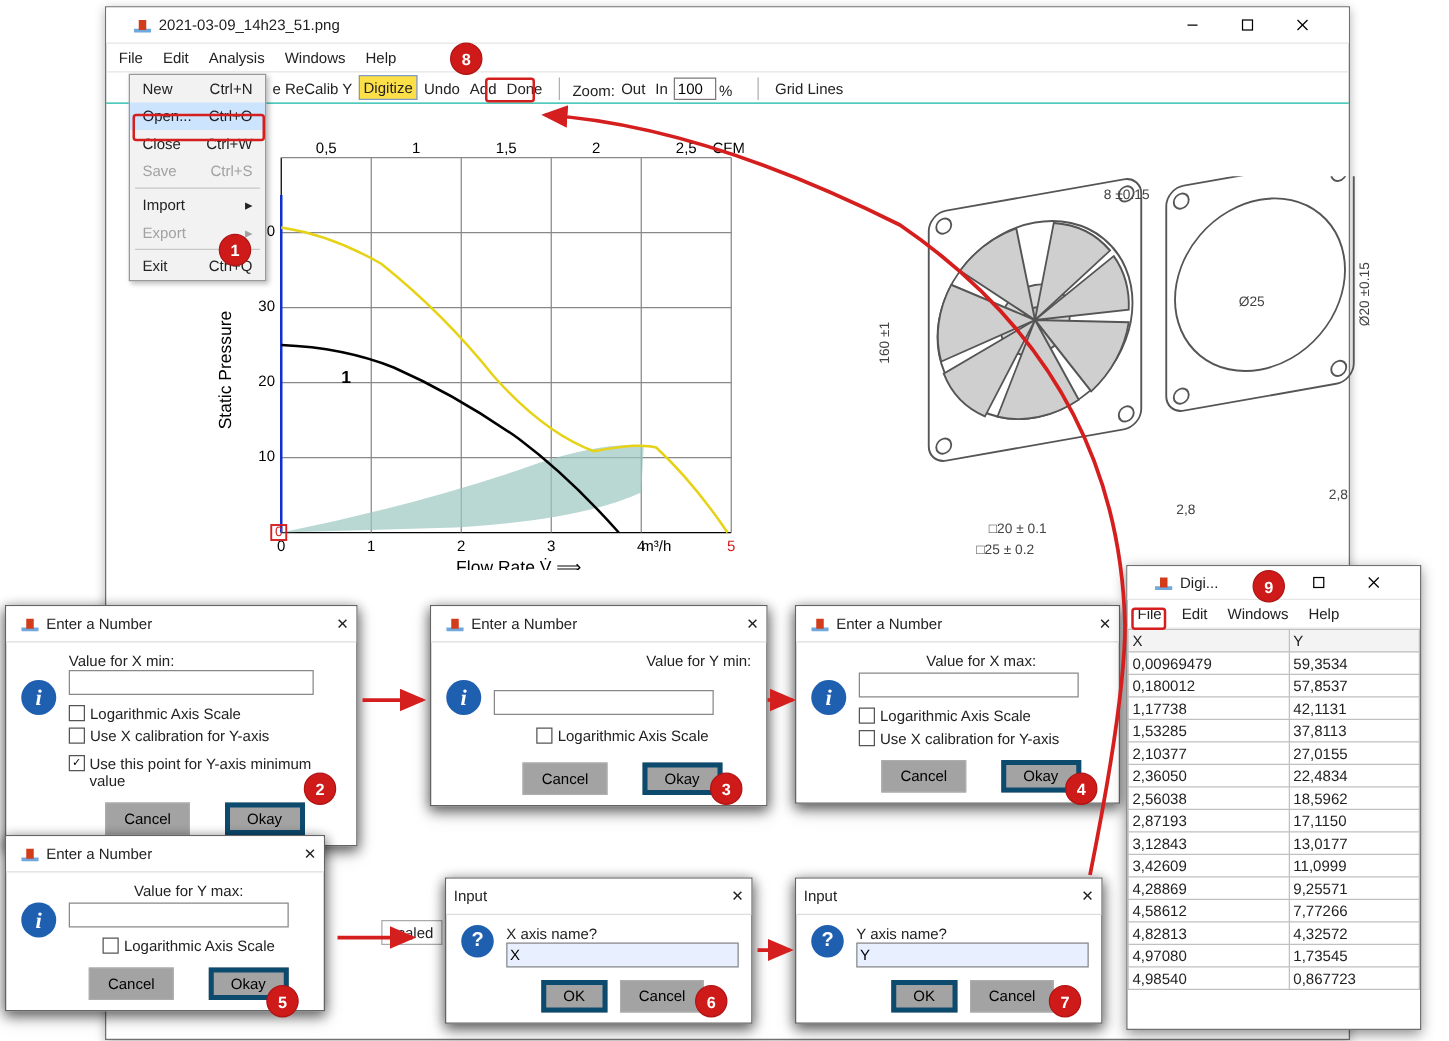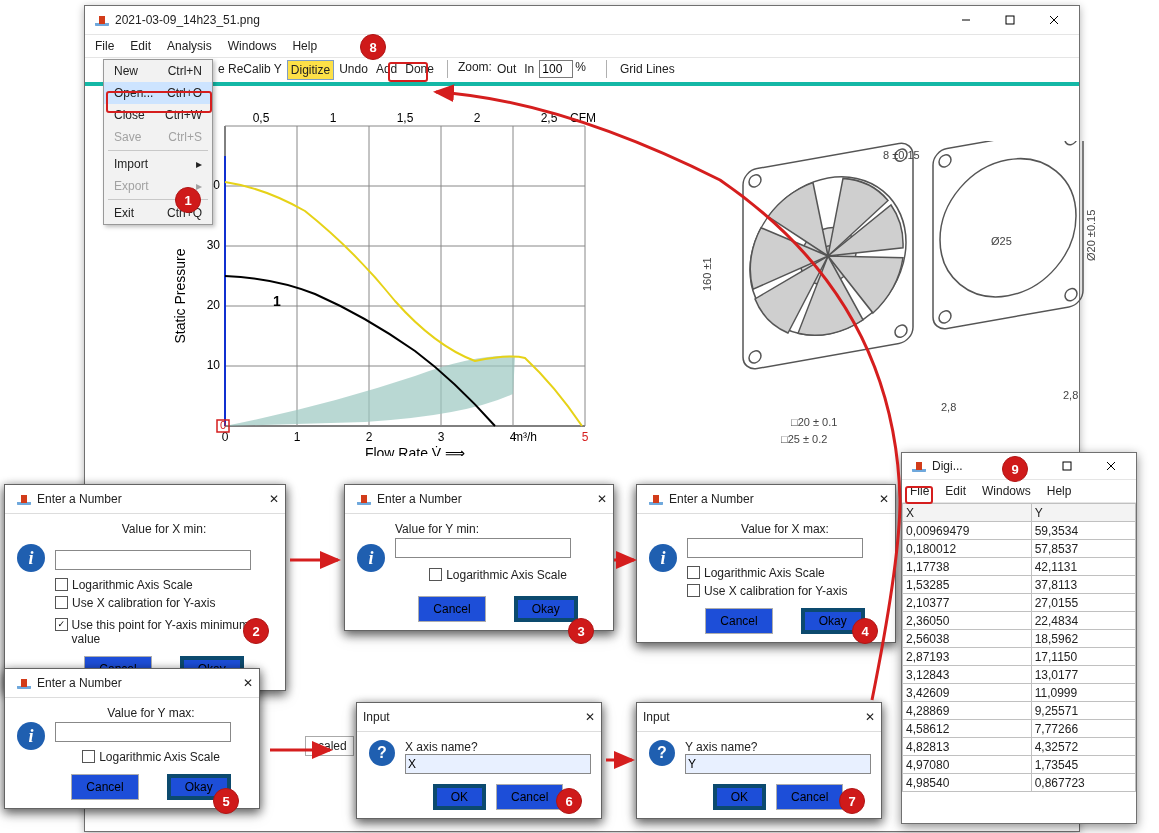--- a/index.html
+++ b/index.html
@@ -1,43 +1,43 @@
 <!DOCTYPE html>
 <html><head>
 <meta charset="utf-8">
 <style>
 body{margin:0;font-family:"Segoe UI",Tahoma,sans-serif;font-size:12px;color:#222;background:#fff;position:relative;width:1159px;height:833px;overflow:hidden}
 .window{position:absolute;background:#fff;border:1px solid #707070;box-shadow:0 2px 8px rgba(0,0,0,.3)}
-.titlebar{height:28px;display:flex;align-items:center;padding:0 4px;background:#fff;border-bottom:1px solid #e5e5e5}
+.titlebar{height:28px;display:flex;align-items:center;padding:0 16px;background:#fff;border-bottom:1px solid #e5e5e5}
 .java-icon{width:14px;height:14px;margin:0 6px;background:linear-gradient(#d23c1a,#d23c1a) center/6px 8px no-repeat,linear-gradient(#6fa8dc,#6fa8dc) 0 10px/14px 3px no-repeat;display:inline-block;border-radius:2px}
 .title-txt{flex:1;font-size:12px}
 .win-btns{display:flex;gap:14px;margin-right:6px}
 .win-btn{width:30px;height:20px;display:flex;align-items:center;justify-content:center;font-size:11px}
 .win-btn svg{width:10px;height:10px}
 .menubar{padding:2px 6px;display:flex;gap:8px;border-bottom:1px solid #e5e5e5}
 .menubar span{padding:2px 4px}
-.toolbar{padding:2px 2px;border-bottom:4px solid #14b8a6;display:flex;align-items:flex-start;gap:2px;font-size:12px}
+.toolbar{padding:2px 2px;border-bottom:1px solid #14b8a6;display:flex;align-items:flex-end;gap:2px;font-size:12px}
 .toolbar .sep{width:8px}
 .tb-btn{padding:2px 3px}
 .tb-active{background:#fde047;border:1px solid #7f9dc4}
 .tb-input{width:28px;border:1px solid #7a7a7a;padding:1px 2px;font-size:12px}
 .dropdown{position:absolute;left:103px;top:59px;width:108px;background:#f2f2f2;border:1px solid #999;box-shadow:2px 2px 4px rgba(0,0,0,.25);z-index:5}
 .dd-row{display:flex;justify-content:space-between;padding:4px 10px}
 .dd-row.hov{background:#cde4ff}
 .dd-row.dis{color:#a2a2a2}
 .dd-sep{height:1px;background:#c8c8c8;margin:2px 4px}
 .dialog{position:absolute;background:#fff;border:1px solid #646464;box-shadow:0 3px 10px rgba(0,0,0,.45);font-size:12px}
 .dlg-title{height:28px;background:#fff;display:flex;align-items:center;padding:0 6px;border-bottom:1px solid #ddd}
 .dlg-body{padding:8px 12px}
 .info-icon{width:28px;height:28px;border-radius:50%;background:#1f5fb0;color:#fff;font-weight:bold;font-style:italic;font-size:18px;display:flex;align-items:center;justify-content:center;font-family:Georgia,serif}
 .q-icon{width:26px;height:26px;border-radius:50%;background:#1f5fb0;color:#fff;font-weight:bold;font-size:16px;display:flex;align-items:center;justify-content:center}
 .txt-in{border:1px solid #888;padding:2px;font-size:12px;width:170px}
 .chk{display:flex;align-items:flex-start;gap:4px}
 .chk-box{width:11px;height:11px;border:1px solid #555;display:inline-flex;align-items:center;justify-content:center;font-size:9px;line-height:1;color:#000}
-.btn{background:#1d4ed8;border:1px solid #adadad;padding:2px 14px;font-size:12px}
+.btn{background:#a3a3a3;border:1px solid #adadad;padding:2px 14px;font-size:12px}
 .btn.primary{border:4px solid #0c4a6e}
 .num-badge{position:absolute;width:24px;height:24px;border-radius:50%;background:#cf1a1a;color:#fff;font-weight:bold;font-size:13px;display:flex;align-items:center;justify-content:center;z-index:20;border:1px solid #b01414}
 .red-box{position:absolute;border:2px solid #d51e1e;border-radius:3px;z-index:19}
 .red-arrow{position:absolute;z-index:18}
 .data-win{position:absolute;left:901px;top:452px;width:234px;height:370px;background:#fff;border:1px solid #707070;box-shadow:0 3px 10px rgba(0,0,0,.45);z-index:15}
 .data-table{width:100%;border-collapse:collapse;font-size:12px}
 .data-table th,.data-table td{border:1px solid #c0c0c0;padding:1px 3px;text-align:left;height:15px}
 .data-table th{background:#f3f3f3;font-weight:normal}
 .chart-area{position:absolute;left:80px;top:90px;width:430px;height:360px}
 .fan-area{position:absolute;left:618px;top:135px;width:400px;height:310px}
@@ -242,21 +242,21 @@
       <span class="java-icon"></span>
       <span>Enter a Number</span>
       <span style="flex:1"></span>
       <span>✕</span>
     </div>
   <div class="dlg-body" style="display:flex;gap:10px">
     <div style="padding-top:22px">
         <div class="info-icon">i</div>
       </div>
     <div style="flex:1">
-      <div style="text-align:center;margin-bottom:14px">Value for X min:</div>
+      <div style="margin-bottom:0">Value for X min:</div>
       <input class="txt-in" style="width: 190px;">
       <div class="chk" style="margin-top:8px">
           <span class="chk-box"></span>
           <span>Logarithmic Axis Scale</span>
         </div>
       <div class="chk" style="margin-top:4px">
           <span class="chk-box"></span>
           <span>Use X calibration for Y-axis</span>
         </div>
       <div class="chk" style="margin-top:8px">
@@ -276,21 +276,21 @@
       <span class="java-icon"></span>
       <span>Enter a Number</span>
       <span style="flex:1"></span>
       <span>✕</span>
     </div>
   <div class="dlg-body" style="display:flex;gap:10px">
     <div style="padding-top:22px">
         <div class="info-icon">i</div>
       </div>
     <div style="flex:1">
-      <div style="text-align:left;margin-bottom:2px">Value for Y min:</div>
+      <div style="text-align:right;margin-bottom:16px">Value for Y min:</div>
       <input class="txt-in" style="">
       <div class="chk" style="margin-top:10px;justify-content:center">
           <span class="chk-box"></span>
           <span>Logarithmic Axis Scale</span>
         </div>
       <div style="display:flex;gap:28px;margin-top:14px;justify-content:center">
         <button class="btn">Cancel</button>
         <button class="btn primary">Okay</button>
       </div>
     </div>

